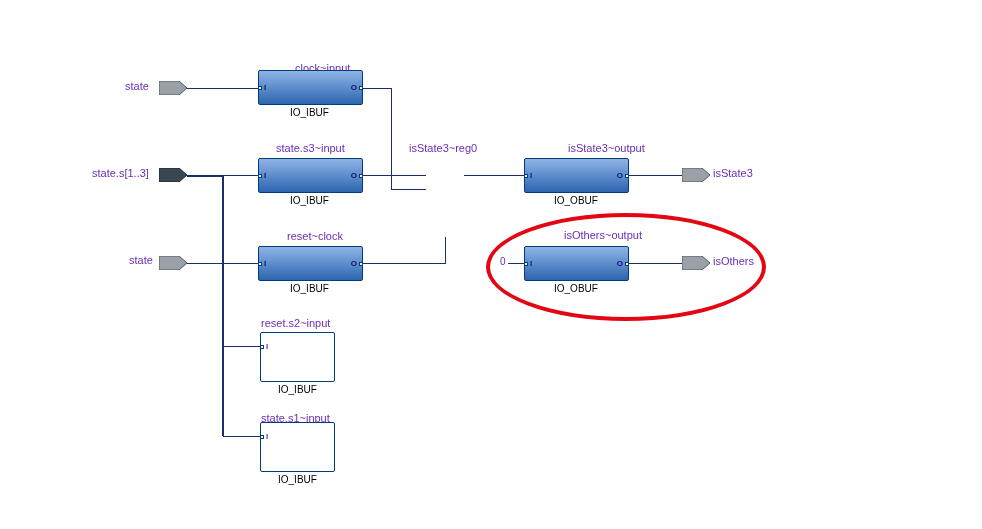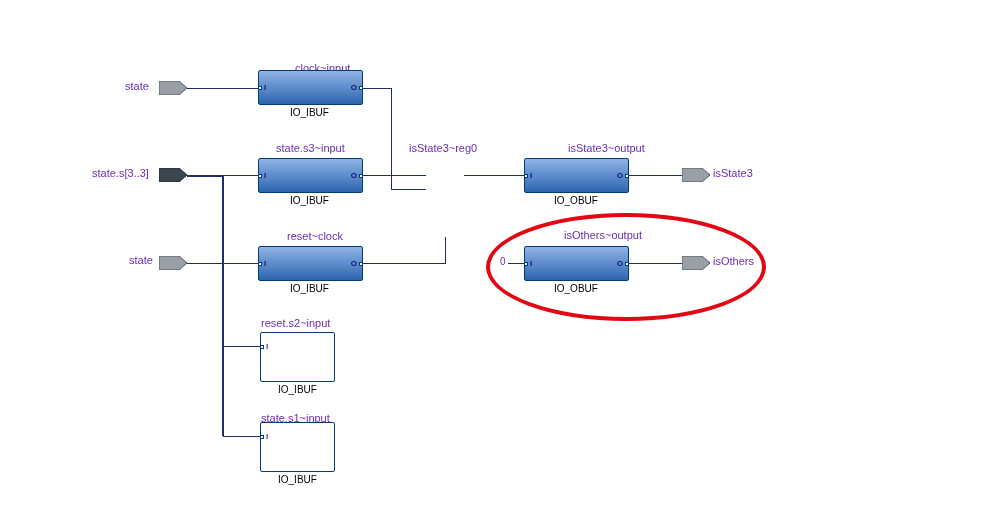--- a/index.html
+++ b/index.html
@@ -109,21 +109,21 @@
 <body>
 <div class="canvas">
 
 <span class="label" style="left:125px; top:80px;">state</span>
 <div class="ioport" style="left:159px; top:81px;">
   <svg width="28" height="14">
         <polygon points="0,0 20,0 28,7 20,14 0,14" fill="#9aa0a6" stroke="#4a5a6a"></polygon>
       </svg>
 </div>
 
-<span class="label" style="left:92px; top:167px;">state.s[3..3]</span>
+<span class="label" style="left:92px; top:167px;">state.s[1..3]</span>
 <div class="ioport" style="left:159px; top:168px;">
   <svg width="28" height="14">
         <polygon points="0,0 20,0 28,7 20,14 0,14" fill="#3a4650" stroke="#1e2a34"></polygon>
       </svg>
 </div>
 
 <span class="label" style="left:129px; top:254px;">state</span>
 <div class="ioport" style="left:159px; top:256px;">
   <svg width="28" height="14">
         <polygon points="0,0 20,0 28,7 20,14 0,14" fill="#9aa0a6" stroke="#4a5a6a"></polygon>

